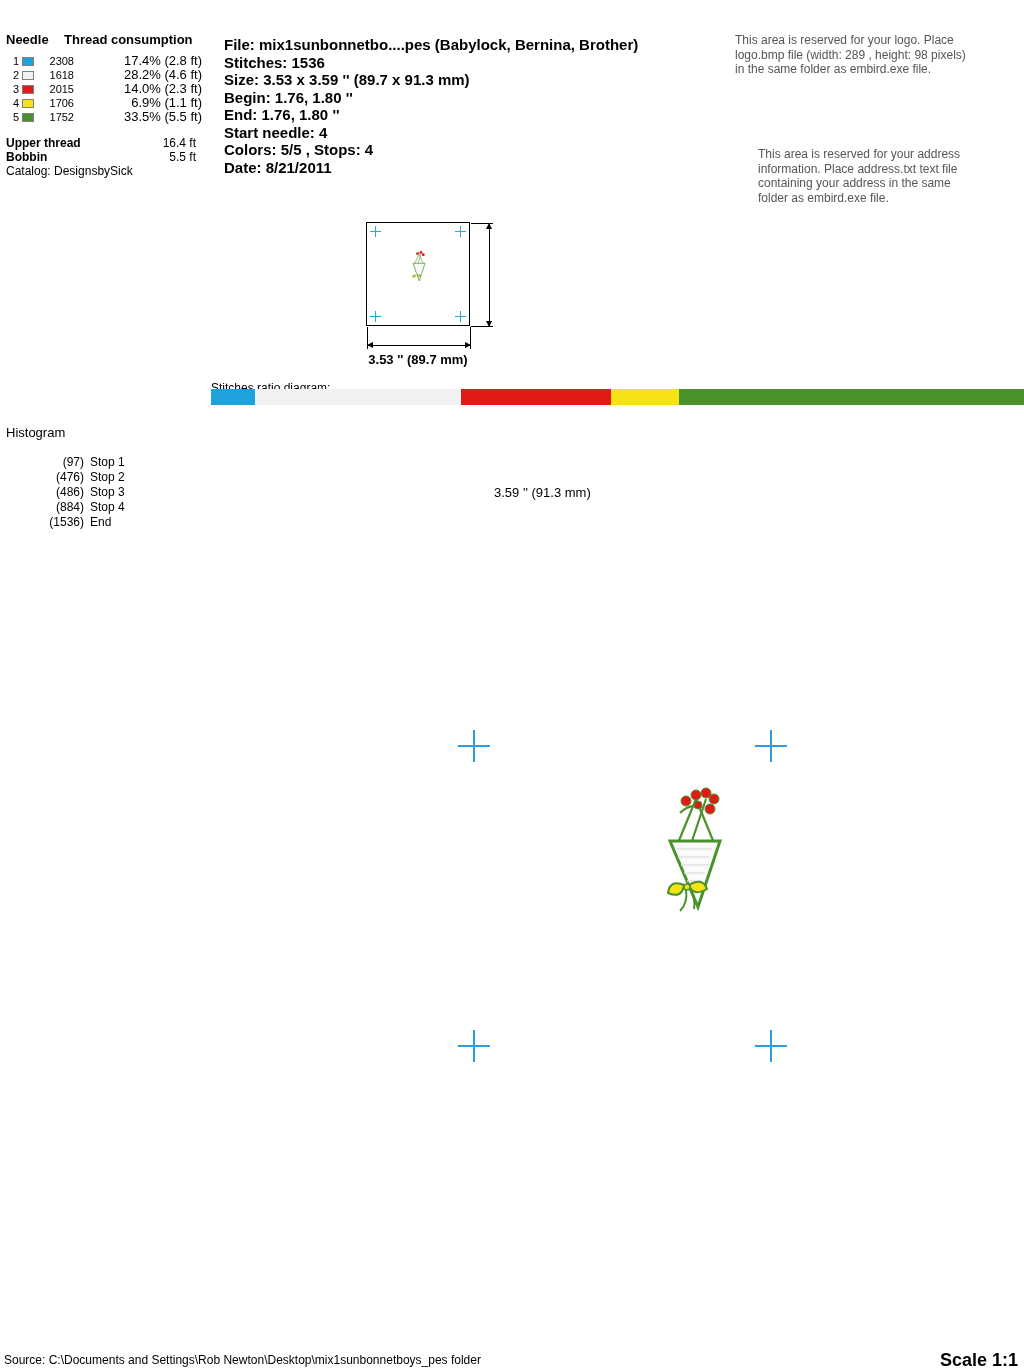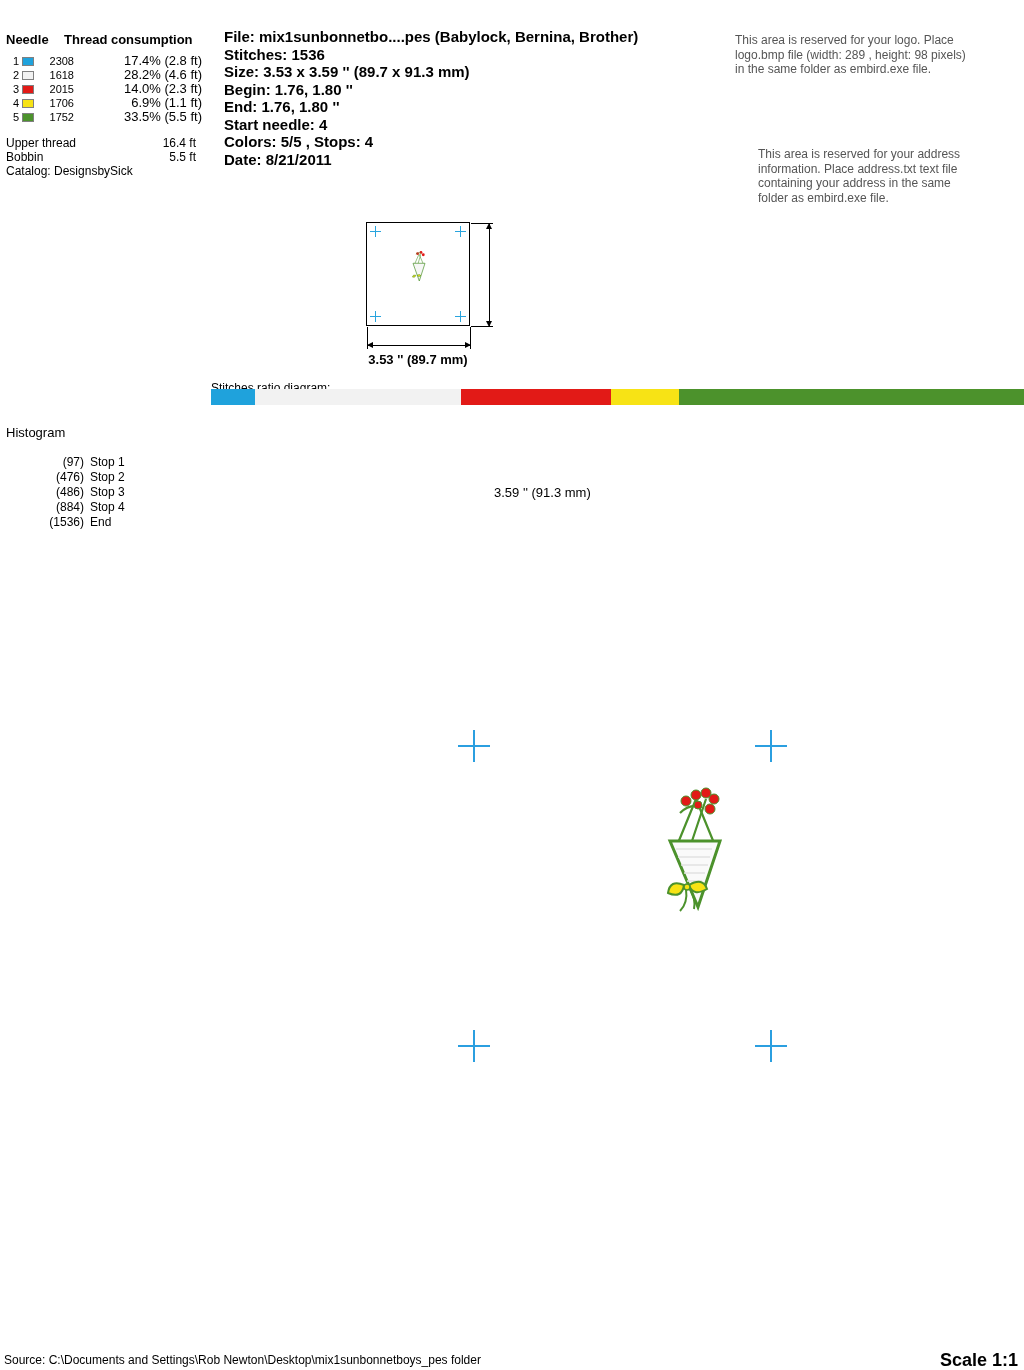--- a/index.html
+++ b/index.html
@@ -68,29 +68,29 @@
 
   #thread-totals {
     margin-top: 12px;
     font-size: 12px;
   }
   .total-row {
     display: flex;
     height: 14px;
     line-height: 14px;
   }
-  .total-row .t-label { width: 130px; }
+  .total-row .t-label { width: 130px; font-weight: bold; }
   .total-row .t-value { width: 60px; text-align: right; }
   .catalog-row { font-size: 12px; height: 14px; line-height: 14px; }
 
   
   #design-info {
     position: absolute;
     left: 224px;
-    top: 28px;
+    top: 36px;
     width: 512px;
     font-size: 15px;
     font-weight: bold;
     line-height: 17.5px;
   }
   #design-info .info-line { white-space: nowrap; }
   #design-info .file-line { font-size: 15px; }
 
   
   #logo-area {

